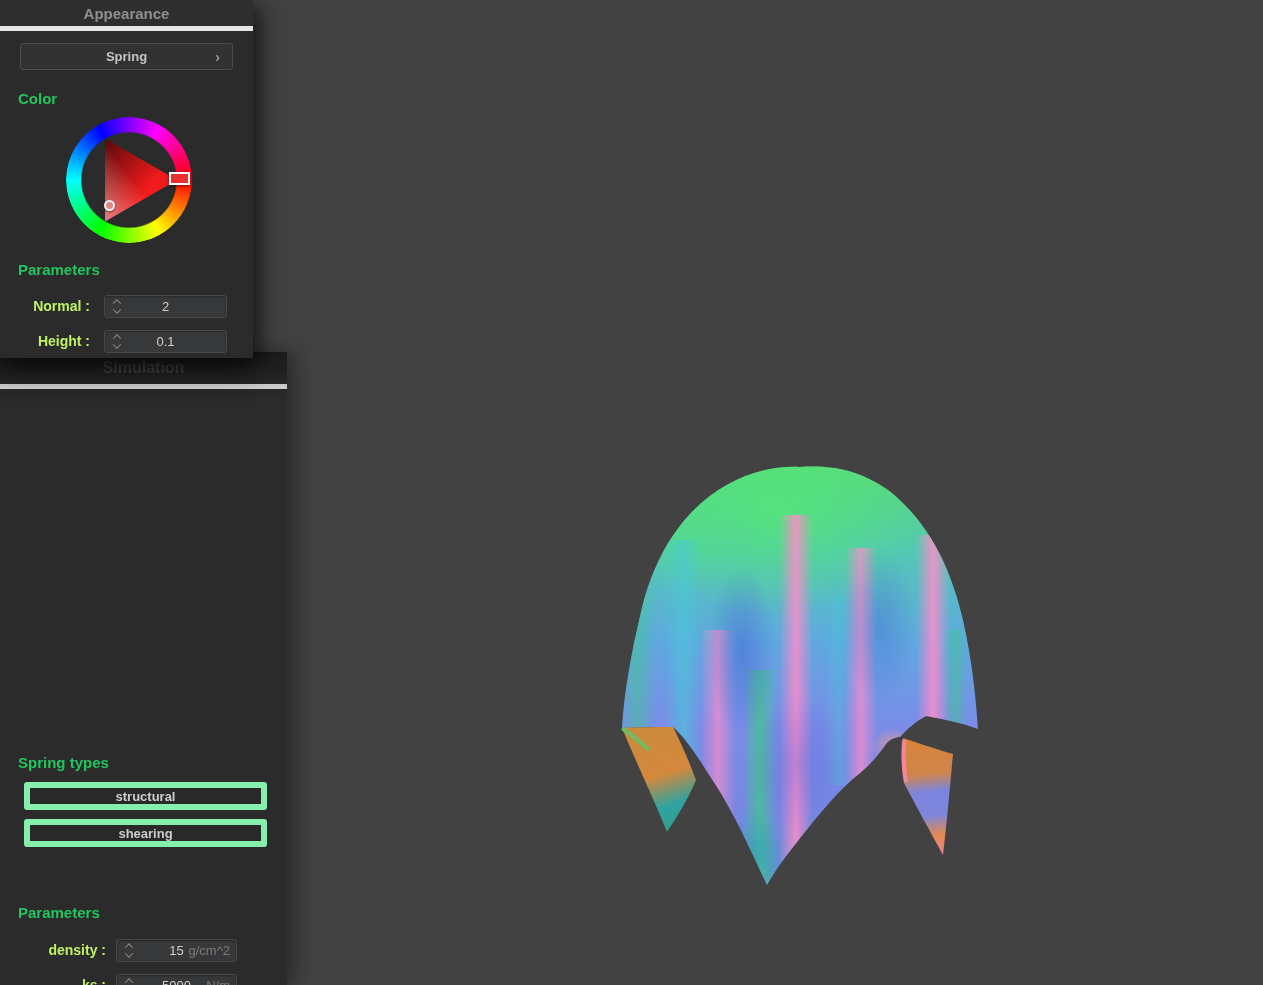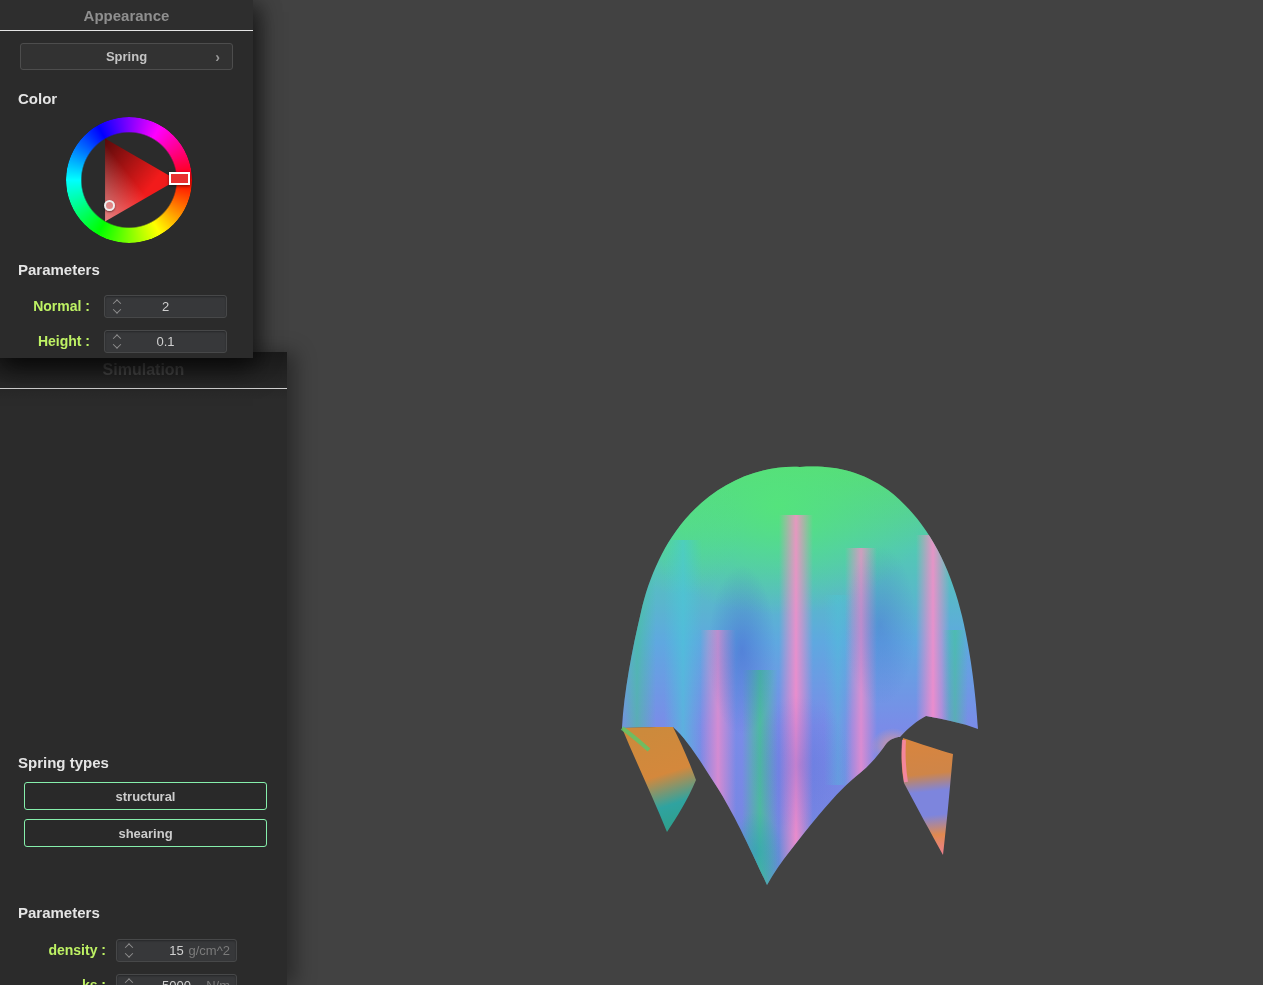--- a/index.html
+++ b/index.html
@@ -8,31 +8,31 @@
          -webkit-font-smoothing:antialiased;}
   .stage *{box-sizing:border-box;}
 
   
   .panel{position:absolute;background:#2b2b2b;color:#cfcfcf;}
   .app-panel{left:0;top:0;width:253px;height:358px;z-index:3;
              box-shadow:0 12px 24px rgba(0,0,0,.55), 9px 4px 18px rgba(0,0,0,.35);}
   .sim-panel{left:0;top:352px;width:287px;height:633px;z-index:2;
              box-shadow:9px 0 18px rgba(0,0,0,.35);}
   .phead{position:absolute;left:0;right:0;top:0;height:31px;background:#2e2e2e;
-         border-bottom:1px solid #e5e5e5;display:flex;align-items:center;justify-content:center;
+         border-bottom:5px solid #e5e5e5;display:flex;align-items:center;justify-content:center;
          font-weight:bold;font-size:15px;color:#8f8f8f;}
   .sim-panel .phead{height:37px;background:#2c2c2c;color:#575757;font-size:16px;}
   .head-shadow{position:absolute;left:0;right:0;top:0;height:48px;z-index:1;
          background:linear-gradient(to bottom,rgba(0,0,0,.40),rgba(0,0,0,0));pointer-events:none;}
 
-  .slabel{position:absolute;font-weight:bold;font-size:15px;color:#e5e5e5;}
+  .slabel{position:absolute;font-weight:bold;font-size:15px;color:#22c55e;}
   .rlabel{position:absolute;font-weight:bold;font-size:14px;color:#bef264;text-align:right;line-height:23px;}
 
   
-  .btn{position:absolute;background:#292929;border:1px solid #86efac;border-radius:3px;
+  .btn{position:absolute;background:#292929;border:6px solid #86efac;border-radius:3px;
        color:#cdcdcd;font-weight:bold;font-size:13px;
        display:flex;align-items:center;justify-content:center;cursor:pointer;}
   .mode-btn{background:#323232;border:1px solid #4d4d4d;color:#c4c4c4;}
   .mode-btn .chev-right{position:absolute;right:12px;top:50%;transform:translateY(-50%);
        font-size:14px;color:#9a9a9a;font-weight:bold;}
 
   
   .spin{position:absolute;height:23px;background:#37383a;border:1px solid #474849;border-radius:3px;
         box-shadow:inset 0 1px 2px rgba(0,0,0,.3);}
   .spin .val{position:absolute;left:0;right:0;top:0;text-align:center;font-size:13px;

